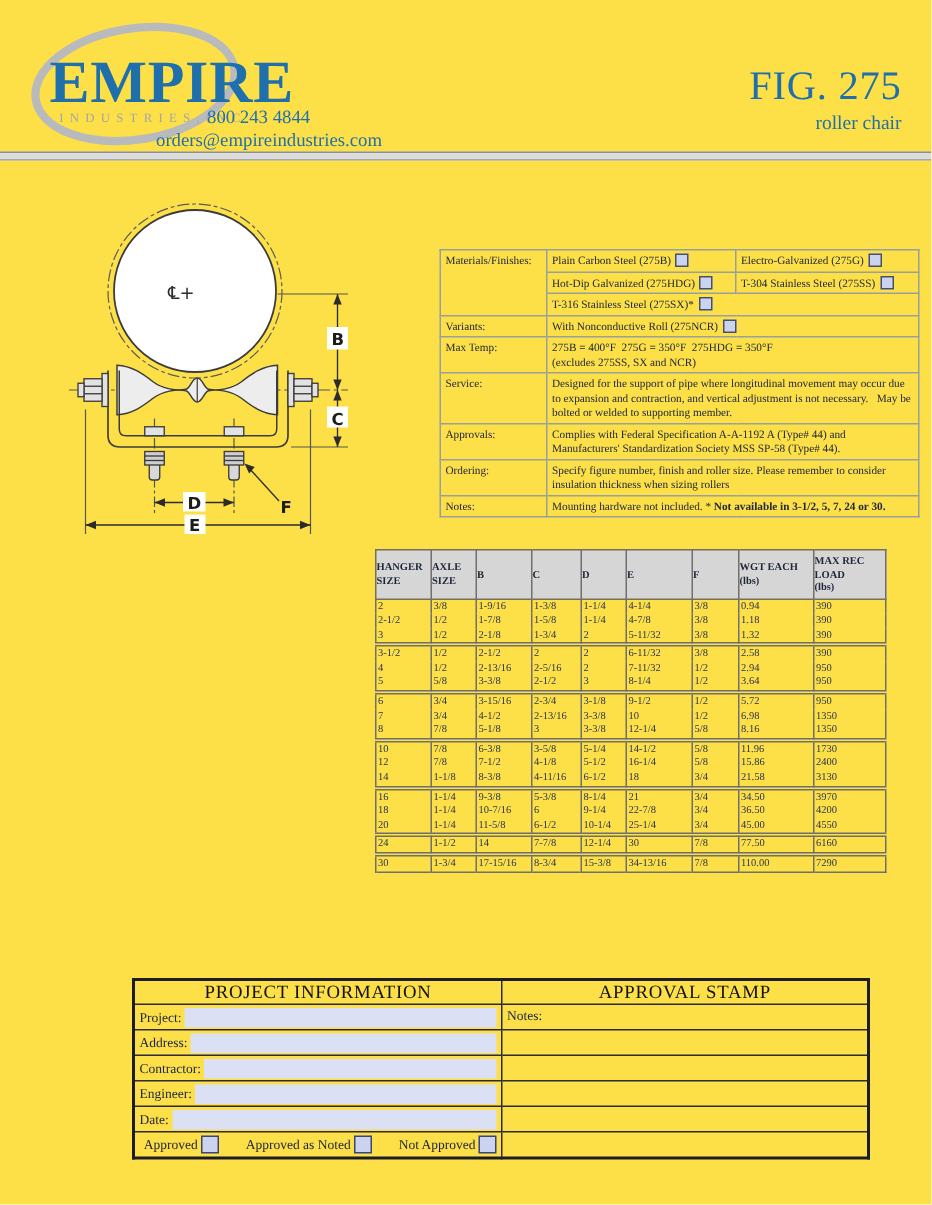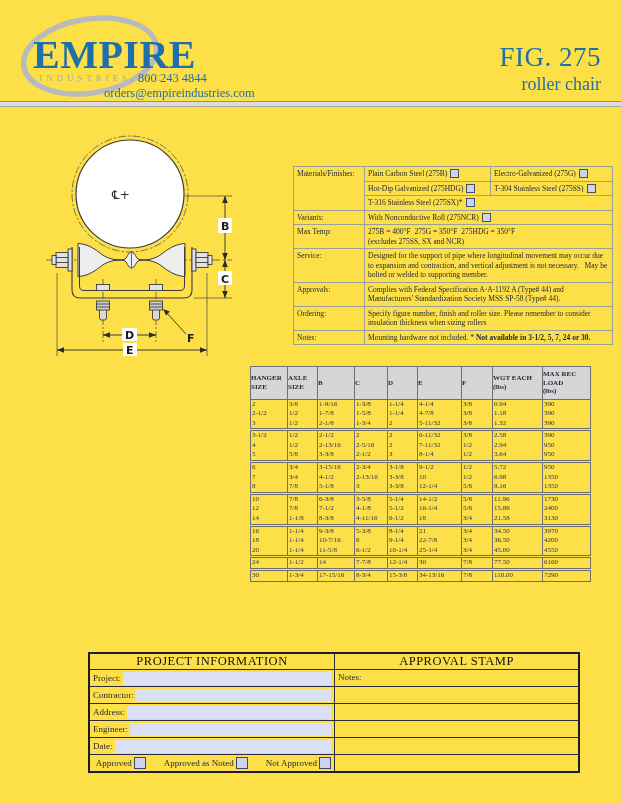--- a/index.html
+++ b/index.html
@@ -7,21 +7,21 @@
   .page { position:relative; width:621px; height:803px; background:#fde047;
           font-family:"Liberation Serif", serif; overflow:hidden; }
 
   
   .logo-svg { position:absolute; left:14px; top:4px; }
   .contact { position:absolute; color:var(--brand-blue); font-size:12.5px; }
   .phone { left:138px; top:71px; }
   .email { left:104px; top:86px; }
   .fig-block { position:absolute; right:20px; top:42px; text-align:right; color:var(--brand-blue); }
   .fig-title { font-size:27px; letter-spacing:0.5px; }
-  .fig-sub   { font-size:18px; margin-top:1px; }
+  .fig-sub   { font-size:13px; margin-top:1px; }
   .header-rule { position:absolute; left:0; top:101px; width:621px; height:6px;
                  background:#dcdcdc; border-top:1px solid #8f8f8f; border-bottom:1px solid #a6a6a6; }
 
   
   .drawing-svg { position:absolute; left:28px; top:120px; }
   .dim-label { font-family:"DejaVu Sans", sans-serif; font-size:11px; font-weight:600; fill:#1c1c1c; }
   .cl-mark { font-family:"DejaVu Sans", sans-serif; font-size:12px; fill:#2b2b2b; }
 
   
   .spec-table { position:absolute; left:293px; top:166px; width:320px;
@@ -470,30 +470,30 @@
             <div class="field-row-cell">
               <span class="field-label">Project:</span>
               <div class="fill-field"></div>
             </div>
           </td>
       <td style="vertical-align:top; padding-top:2px;"><span>Notes:</span></td>
     </tr>
     <tr>
       <td>
             <div class="field-row-cell">
-              <span class="field-label">Contractor:</span>
+              <span class="field-label">Address:</span>
               <div class="fill-field"></div>
             </div>
           </td>
       <td></td>
     </tr>
     <tr>
       <td>
             <div class="field-row-cell">
-              <span class="field-label">Address:</span>
+              <span class="field-label">Contractor:</span>
               <div class="fill-field"></div>
             </div>
           </td>
       <td></td>
     </tr>
     <tr>
       <td>
             <div class="field-row-cell">
               <span class="field-label">Engineer:</span>
               <div class="fill-field"></div>

